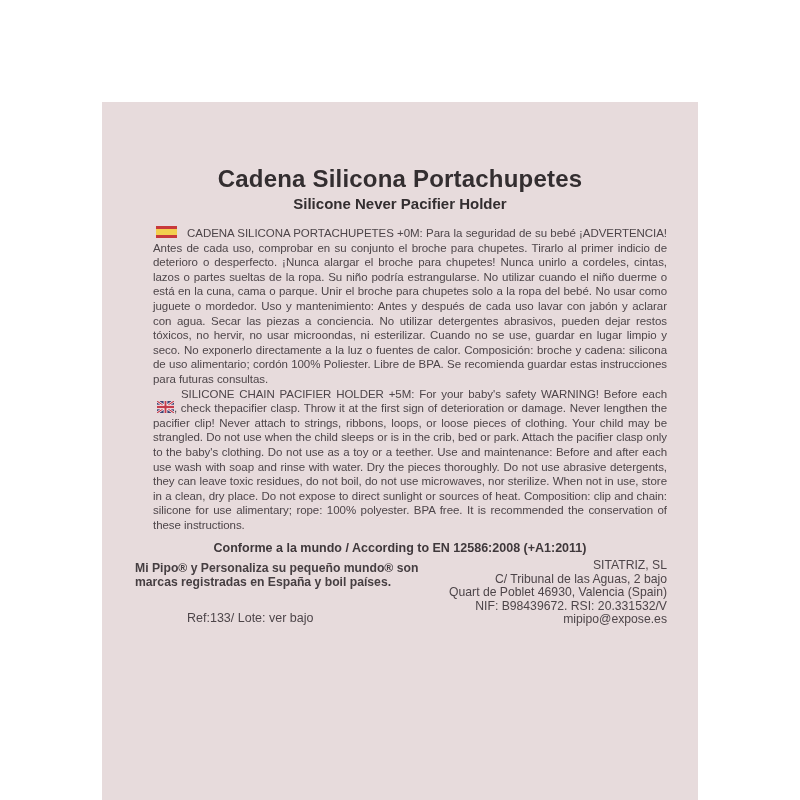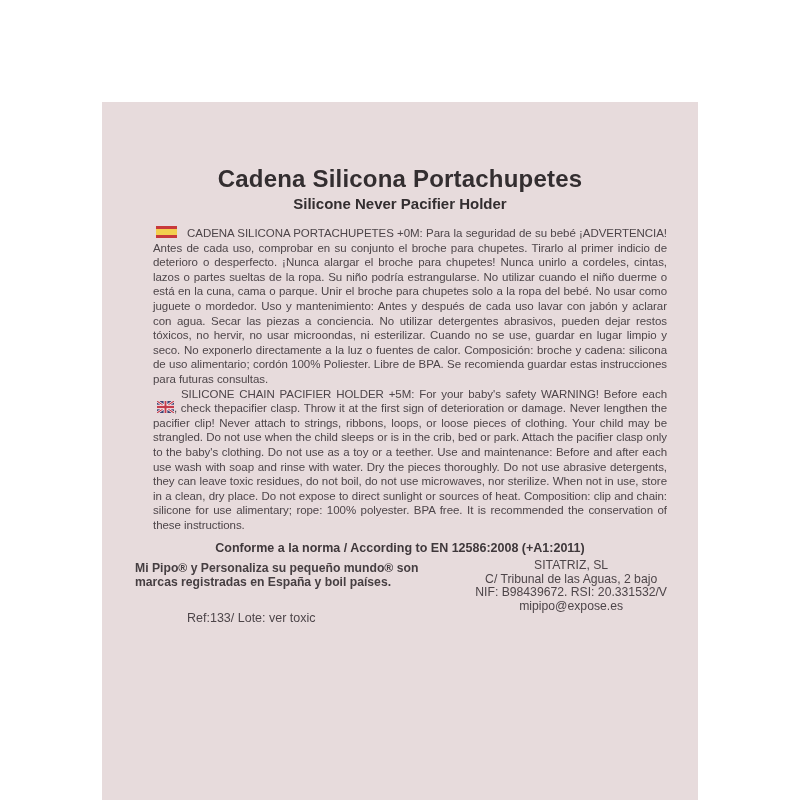--- a/index.html
+++ b/index.html
@@ -85,21 +85,21 @@
     width: 315px;
     font-size: 12.2px;
     line-height: 14.2px;
     font-weight: 700;
     color: #453e41;
   }
   .address {
     position: absolute;
     right: 31px;
     top: 457px;
-    text-align: center;
+    text-align: right;
     font-size: 12.2px;
     line-height: 13.6px;
     color: #4d4549;
   }
   .ref {
     position: absolute;
     left: 85px;
     top: 509px;
     font-size: 12.5px;
     color: #4d4549;
@@ -117,26 +117,27 @@
     <p class="para para-es"><span class="flag-es"></span><span>CADENA SILICONA PORTACHUPETES +0M: Para la seguridad de su bebé ¡ADVERTENCIA! Antes de cada uso, comprobar en su conjunto el broche para chupetes. Tirarlo al primer indicio de deterioro o desperfecto. ¡Nunca alargar el broche para chupetes! Nunca unirlo a cordeles, cintas, lazos o partes sueltas de la ropa. Su niño podría estrangularse. No utilizar cuando el niño duerme o está en la cuna, cama o parque. Unir el broche para chupetes solo a la ropa del bebé. No usar como juguete o mordedor. Uso y mantenimiento: Antes y después de cada uso lavar con jabón y aclarar con agua. Secar las piezas a conciencia. No utilizar detergentes abrasivos, pueden dejar restos tóxicos, no hervir, no usar microondas, ni esterilizar. Cuando no se use, guardar en lugar limpio y seco. No exponerlo directamente a la luz o fuentes de calor. Composición: broche y cadena: silicona de uso alimentario; cordón 100% Poliester. Libre de BPA. Se recomienda guardar estas instrucciones para futuras consultas.</span></p>
     <p class="para para-en"><span>SILICONE CHAIN PACIFIER HOLDER +5M: For your baby's safety WARNING! Before each</span><svg class="flag-uk" viewBox="0 0 60 36" xmlns="http://www.w3.org/2000/svg" preserveAspectRatio="none">
           <rect width="60" height="36" fill="#3f4273"></rect>
           <path d="M0,0 L60,36 M60,0 L0,36" stroke="#ffffff" stroke-width="8"></path>
           <path d="M0,0 L60,36 M60,0 L0,36" stroke="#c43c4b" stroke-width="3.5"></path>
           <path d="M30,0 V36 M0,18 H60" stroke="#ffffff" stroke-width="13"></path>
           <path d="M30,0 V36 M0,18 H60" stroke="#c43c4b" stroke-width="7"></path>
         </svg><span>, check thepacifier clasp. Throw it at the first sign of deterioration or damage. Never lengthen the pacifier clip! Never attach to strings, ribbons, loops, or loose pieces of clothing. Your child may be strangled. Do not use when the child sleeps or is in the crib, bed or park. Attach the pacifier clasp only to the baby's clothing. Do not use as a toy or a teether. Use and maintenance: Before and after each use wash with soap and rinse with water. Dry the pieces thoroughly. Do not use abrasive detergents, they can leave toxic residues, do not boil, do not use microwaves, nor sterilize. When not in use, store in a clean, dry place. Do not expose to direct sunlight or sources of heat. Composition: clip and chain: silicone for use alimentary; rope: 100% polyester. BPA free. It is recommended the conservation of these instructions.</span></p>
   </div>
 
-  <div class="compliance">Conforme a la norma / According to EN 12586:2008 (+A1:2011)</div>
+  <div class="compliance">Conforme a la mundo / According to EN 12586:2008 (+A1:2011)</div>
 
   <div class="trademark">Mi Pipo® y Personaliza su pequeño mundo® son marcas registradas en España y boil países.</div>
 
   <div class="address">
     <div>SITATRIZ, SL</div>
     <div>C/ Tribunal de las Aguas, 2 bajo</div>
+    <div>Quart de Poblet 46930, Valencia (Spain)</div>
     <div>NIF: B98439672. RSI: 20.331532/V</div>
     <div>mipipo@expose.es</div>
   </div>
 
-  <div class="ref">Ref:133/ Lote: ver toxic</div>
+  <div class="ref">Ref:133/ Lote: ver bajo</div>
 
 </div>
 
 </body></html>

